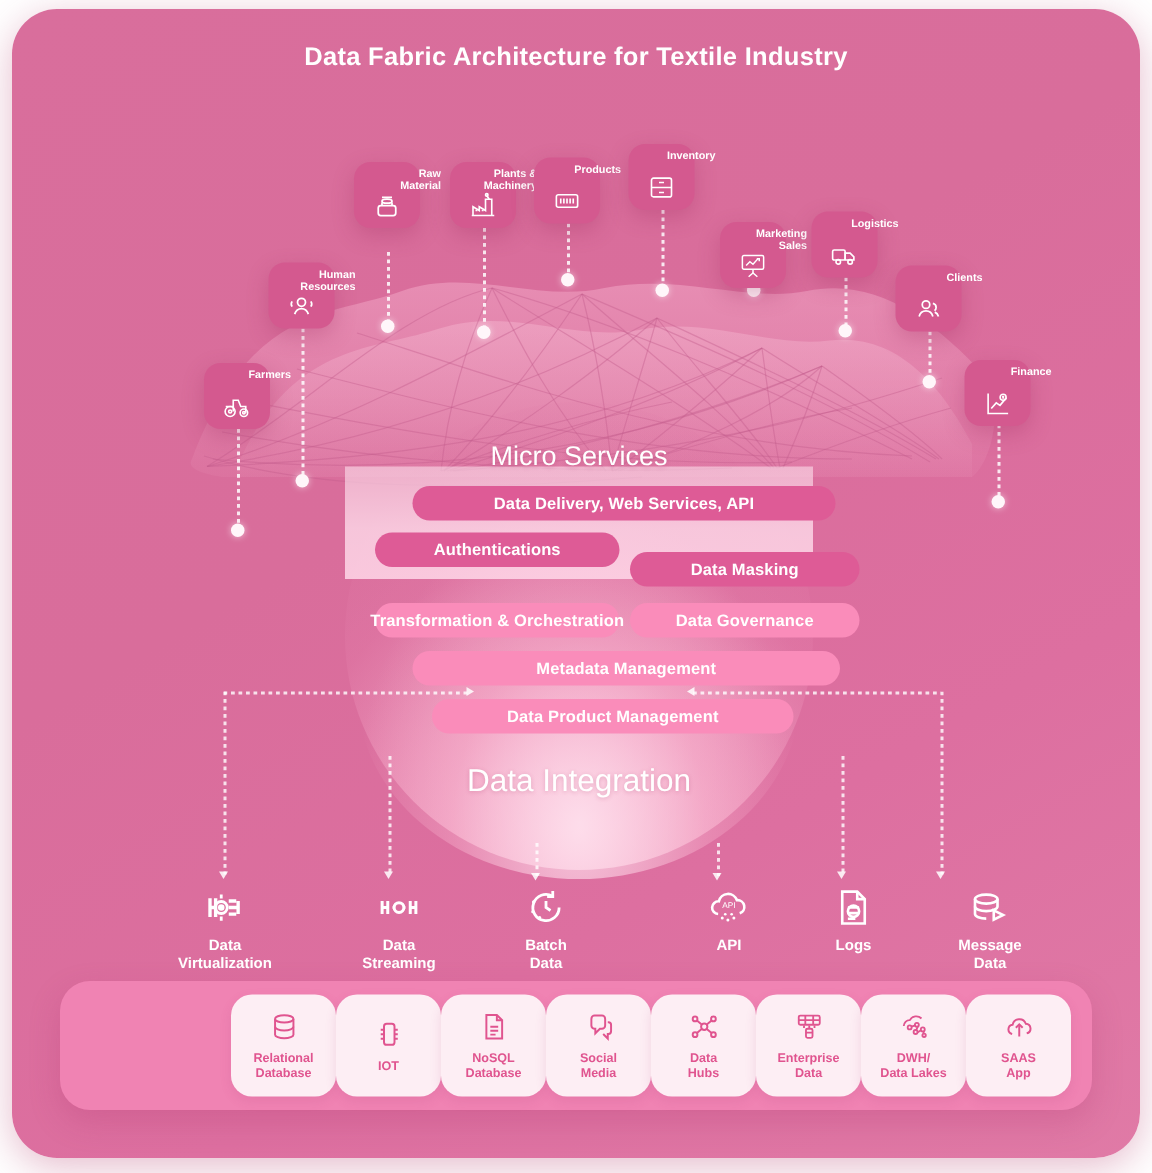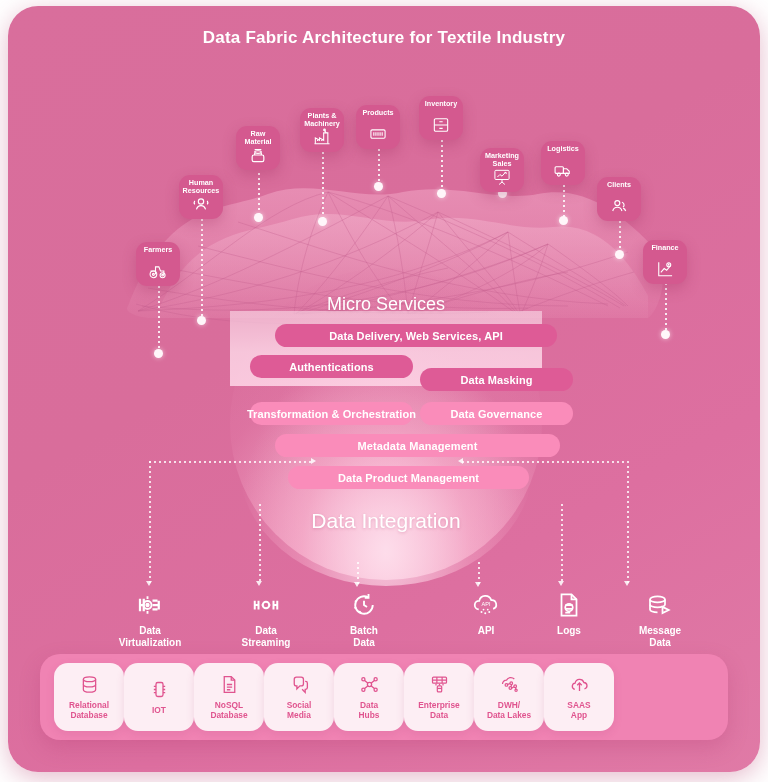--- a/index.html
+++ b/index.html
@@ -103,21 +103,21 @@
     box-shadow: 0 5px 14px rgba(160,45,95,.3);
     display: flex;
     flex-direction: column;
     align-items: center;
     justify-content: flex-end;
     padding-bottom: 5px;
   }
   .node-label {
     position: absolute;
     top: -1px; left: -14px; width: 72px;
-    text-align: center;
+    text-align: right;
     color: #ffffff;
     font-size: 7.2px;
     font-weight: bold;
     line-height: 8.4px;
     white-space: pre-line;
     padding-top: 5px;
   }
   .node svg { width: 20px; height: 20px; }
   
   .leader {
@@ -184,21 +184,21 @@
   }
   
   #sources {
     position: absolute;
     left: 32px; top: 648px;
     width: 688px; height: 86px;
     border-radius: 20px;
     background: #f083b3;
     display: flex;
     align-items: center;
-    justify-content: flex-start;
+    justify-content: flex-end;
     padding: 0 14px;
     box-shadow: 0 8px 20px rgba(175,55,110,.25);
   }
   .source-card {
     width: 70px; height: 68px;
     border-radius: 14px;
     background: #fdeef4;
     display: flex;
     flex-direction: column;
     align-items: center;
@@ -337,21 +337,21 @@
       <div class="node-label">Human
 Resources</div>
       <svg viewBox="0 0 24 24" fill="none" stroke="#fff" stroke-width="1.4">
         <circle cx="12" cy="9" r="3.2"></circle>
         <path d="M6.5 18.5c1-3 3.2-4.5 5.5-4.5s4.5 1.5 5.5 4.5"></path>
         <path d="M4.5 12.5c-.8-1.2-.8-3 0-4.2"></path>
           <path d="M19.5 12.5c.8-1.2.8-3 0-4.2"></path>
       </svg>
     </div>
 
-    <div class="node" style="left:228px; top:120px;">
+    <div class="node" style="left:228px; top:102px;">
       <div class="node-label">Raw
 Material</div>
       <svg viewBox="0 0 24 24" fill="none" stroke="#fff" stroke-width="1.4">
         <rect x="5" y="12" width="14" height="8" rx="2"></rect>
         <path d="M8 12V9.5"></path>
           <path d="M16 12V9.5"></path>
         <ellipse cx="12" cy="8.5" rx="4" ry="1.6"></ellipse>
         <path d="M8 5.5h8"></path>
       </svg>
     </div>

